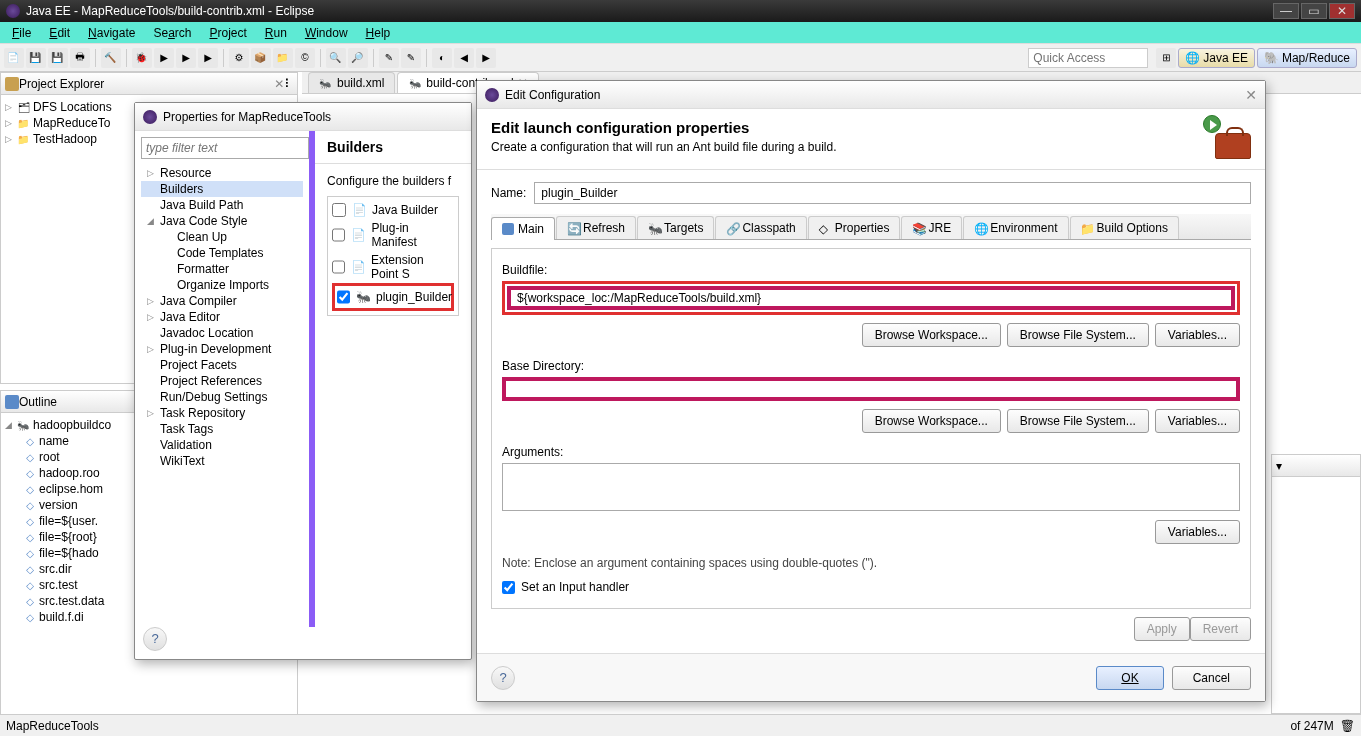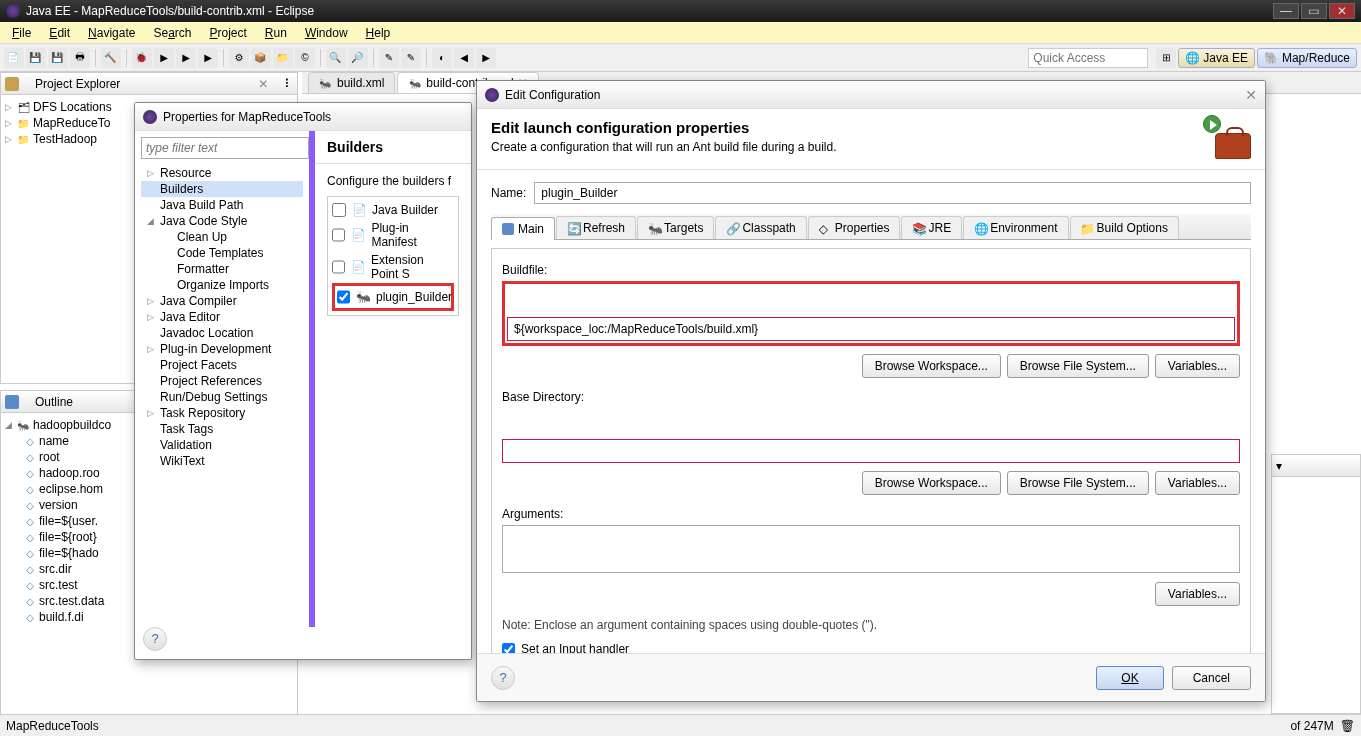--- a/index.html
+++ b/index.html
@@ -3,32 +3,32 @@
 <meta charset="utf-8">
 <style>
 * { box-sizing: border-box; margin: 0; padding: 0; font-family: "Segoe UI", Tahoma, sans-serif; font-size: 12px; }
 body { background: #fff; width: 1361px; height: 736px; overflow: hidden; position: relative; }
 .titlebar { height: 22px; background: linear-gradient(#3a3a3a,#1a1a1a); color: #fff; display: flex; align-items: center; padding: 0 6px; }
 .titlebar .icon { width: 14px; height: 14px; margin-right: 6px; background: radial-gradient(circle,#6a4a9a,#3a1a5a); border-radius: 50%; }
 .titlebar .title { flex: 1; font-size: 12px; }
 .winctrl { display: flex; gap: 2px; }
 .winctrl div { width: 26px; height: 16px; background: #444; border: 1px solid #666; text-align: center; line-height: 14px; color: #ddd; cursor: pointer; }
 .winctrl .close { background: #a03030; }
-.menubar { height: 22px; background: #fef9c3; display: flex; align-items: center; padding: 0 4px; gap: 2px; border-bottom: 1px solid #ddd; }
+.menubar { height: 22px; background: #5eead4; display: flex; align-items: center; padding: 0 4px; gap: 2px; border-bottom: 1px solid #ddd; }
 .menubar span { padding: 2px 8px; cursor: pointer; }
 .menubar span u { text-decoration: underline; }
 .toolbar { height: 28px; background: #f0f0f0; border-bottom: 1px solid #ccc; display: flex; align-items: center; padding: 0 4px; gap: 2px; }
 .tbtn { width: 20px; height: 20px; background: #e8e8e8; border: 1px solid transparent; border-radius: 2px; display: inline-flex; align-items: center; justify-content: center; cursor: pointer; font-size: 10px; }
 .tsep { width: 1px; height: 18px; background: #ccc; margin: 0 3px; }
 .quickaccess { margin-left: auto; margin-right: 6px; width: 120px; height: 20px; border: 1px solid #ccc; padding: 2px 4px; color: #0f766e; background: #fff; }
 .perspbtn { padding: 2px 6px; border: 1px solid #aac; background: linear-gradient(#f8f4e0,#e8dca8); border-radius: 3px; cursor: pointer; display: inline-flex; align-items: center; gap: 3px; }
 .perspbtn.blue { background: linear-gradient(#e8f0ff,#c8d8f0); }
 .mainarea { position: relative; height: 664px; background: #fff; }
 .proj-explorer { position: absolute; left: 0; top: 0; width: 298px; height: 312px; border: 1px solid #ccc; background: #fff; }
-.view-hdr { height: 22px; background: linear-gradient(#fff,#e8e8e8); border-bottom: 1px solid #ccc; display: flex; align-items: center; padding: 0 4px; gap: 16px; }
+.view-hdr { height: 22px; background: linear-gradient(#fff,#e8e8e8); border-bottom: 1px solid #ccc; display: flex; align-items: center; padding: 0 4px; gap: 0; }
 .view-hdr .vicon { width: 14px; height: 14px; background: #c8a050; border-radius: 2px; }
 .view-hdr .vtitle { flex: 1; }
 .view-hdr .vclose { cursor: pointer; color: #888; }
 .tree { padding: 4px; overflow: auto; height: calc(100% - 22px); }
 .tree-row { display: flex; align-items: center; gap: 2px; padding: 1px 0; cursor: pointer; white-space: nowrap; }
 .twisty { width: 10px; color: #888; font-size: 9px; }
 .ticon { width: 14px; height: 14px; display: inline-flex; align-items: center; justify-content: center; font-size: 10px; }
 .outline { position: absolute; left: 0; top: 318px; width: 298px; height: 346px; border: 1px solid #ccc; background: #fff; }
 .editor-tabs { position: absolute; left: 302px; top: 0; right: 0; height: 22px; background: #f0f0f0; border-bottom: 1px solid #ccc; display: flex; align-items: flex-end; padding-left: 6px; }
 .etab { padding: 3px 10px; border: 1px solid #ccc; border-bottom: none; background: #fff; border-radius: 4px 4px 0 0; margin-right: 2px; display: flex; align-items: center; gap: 4px; cursor: pointer; }
@@ -65,21 +65,21 @@
 .runicon { position:absolute; top:-4px; left:-4px; width:18px; height:18px; background:#4a9a4a; border-radius:50%; border:1px solid #2a7a2a; }
 .runicon::after { content:""; position:absolute; left:6px; top:4px; border-left:7px solid #fff; border-top:5px solid transparent; border-bottom:5px solid transparent; }
 .conf-body { padding: 12px 14px; overflow: auto; height: 490px; }
 .namerow { display: flex; align-items: center; gap: 8px; margin-bottom: 10px; }
 .namerow input { flex: 1; height: 22px; border: 1px solid #aaa; padding: 2px 6px; }
 .tabstrip { display: flex; border-bottom: 1px solid #aaa; margin-bottom: 8px; background:linear-gradient(#f8f8f8,#e8e8e8); padding-top:2px; }
 .ctab { padding: 4px 10px; border: 1px solid #ccc; border-bottom: none; background: #f0f0f0; margin-right: 1px; display: flex; align-items: center; gap: 4px; cursor: pointer; border-radius: 3px 3px 0 0; white-space:nowrap; font-size:11.5px;}
 .ctab.active { background: #fff; border-color: #aaa; position: relative; top: 1px; }
 .ctab .ci { width: 12px; height: 12px; display:inline-block; }
 .section-label { margin: 4px 0; }
-.txtfield { width: 100%; height: 24px; border: 1px solid #be185d; padding: 3px 6px; background: #fff; margin-top: 31px; }
+.txtfield { width: 100%; height: 24px; border: 4px solid #be185d; padding: 3px 6px; background: #fff; }
 .red-frame { border: 3px solid #e03030; padding: 2px; margin-bottom: 8px; }
 .btnrow { display: flex; justify-content: flex-end; gap: 6px; margin-bottom: 12px; }
 .btn { height: 24px; padding: 0 12px; border: 1px solid #999; background: linear-gradient(#fdfdfd,#e8e8e8); border-radius: 3px; cursor: pointer; }
 .btn.primary { border-color: #5a8ac8; background: linear-gradient(#e8f0ff,#c8d8f0); padding: 0 24px; text-decoration: underline; }
 .txtarea { width: 100%; height: 48px; border: 1px solid #aaa; padding: 4px; resize: none; }
 .notehint { color: #444; margin: 6px 0 10px; }
 .chkrow { display: flex; align-items: center; gap: 6px; margin: 4px 0; }
 .conf-foot { position: absolute; bottom: 0; left: 0; right: 0; height: 48px; border-top: 1px solid #ddd; display: flex; align-items: center; padding: 0 14px; background: #f8f8f8; }
 .conf-foot .spacer { flex: 1; }
 .applyrow { display:flex; justify-content:flex-end; gap:0; margin-top:6px; }

